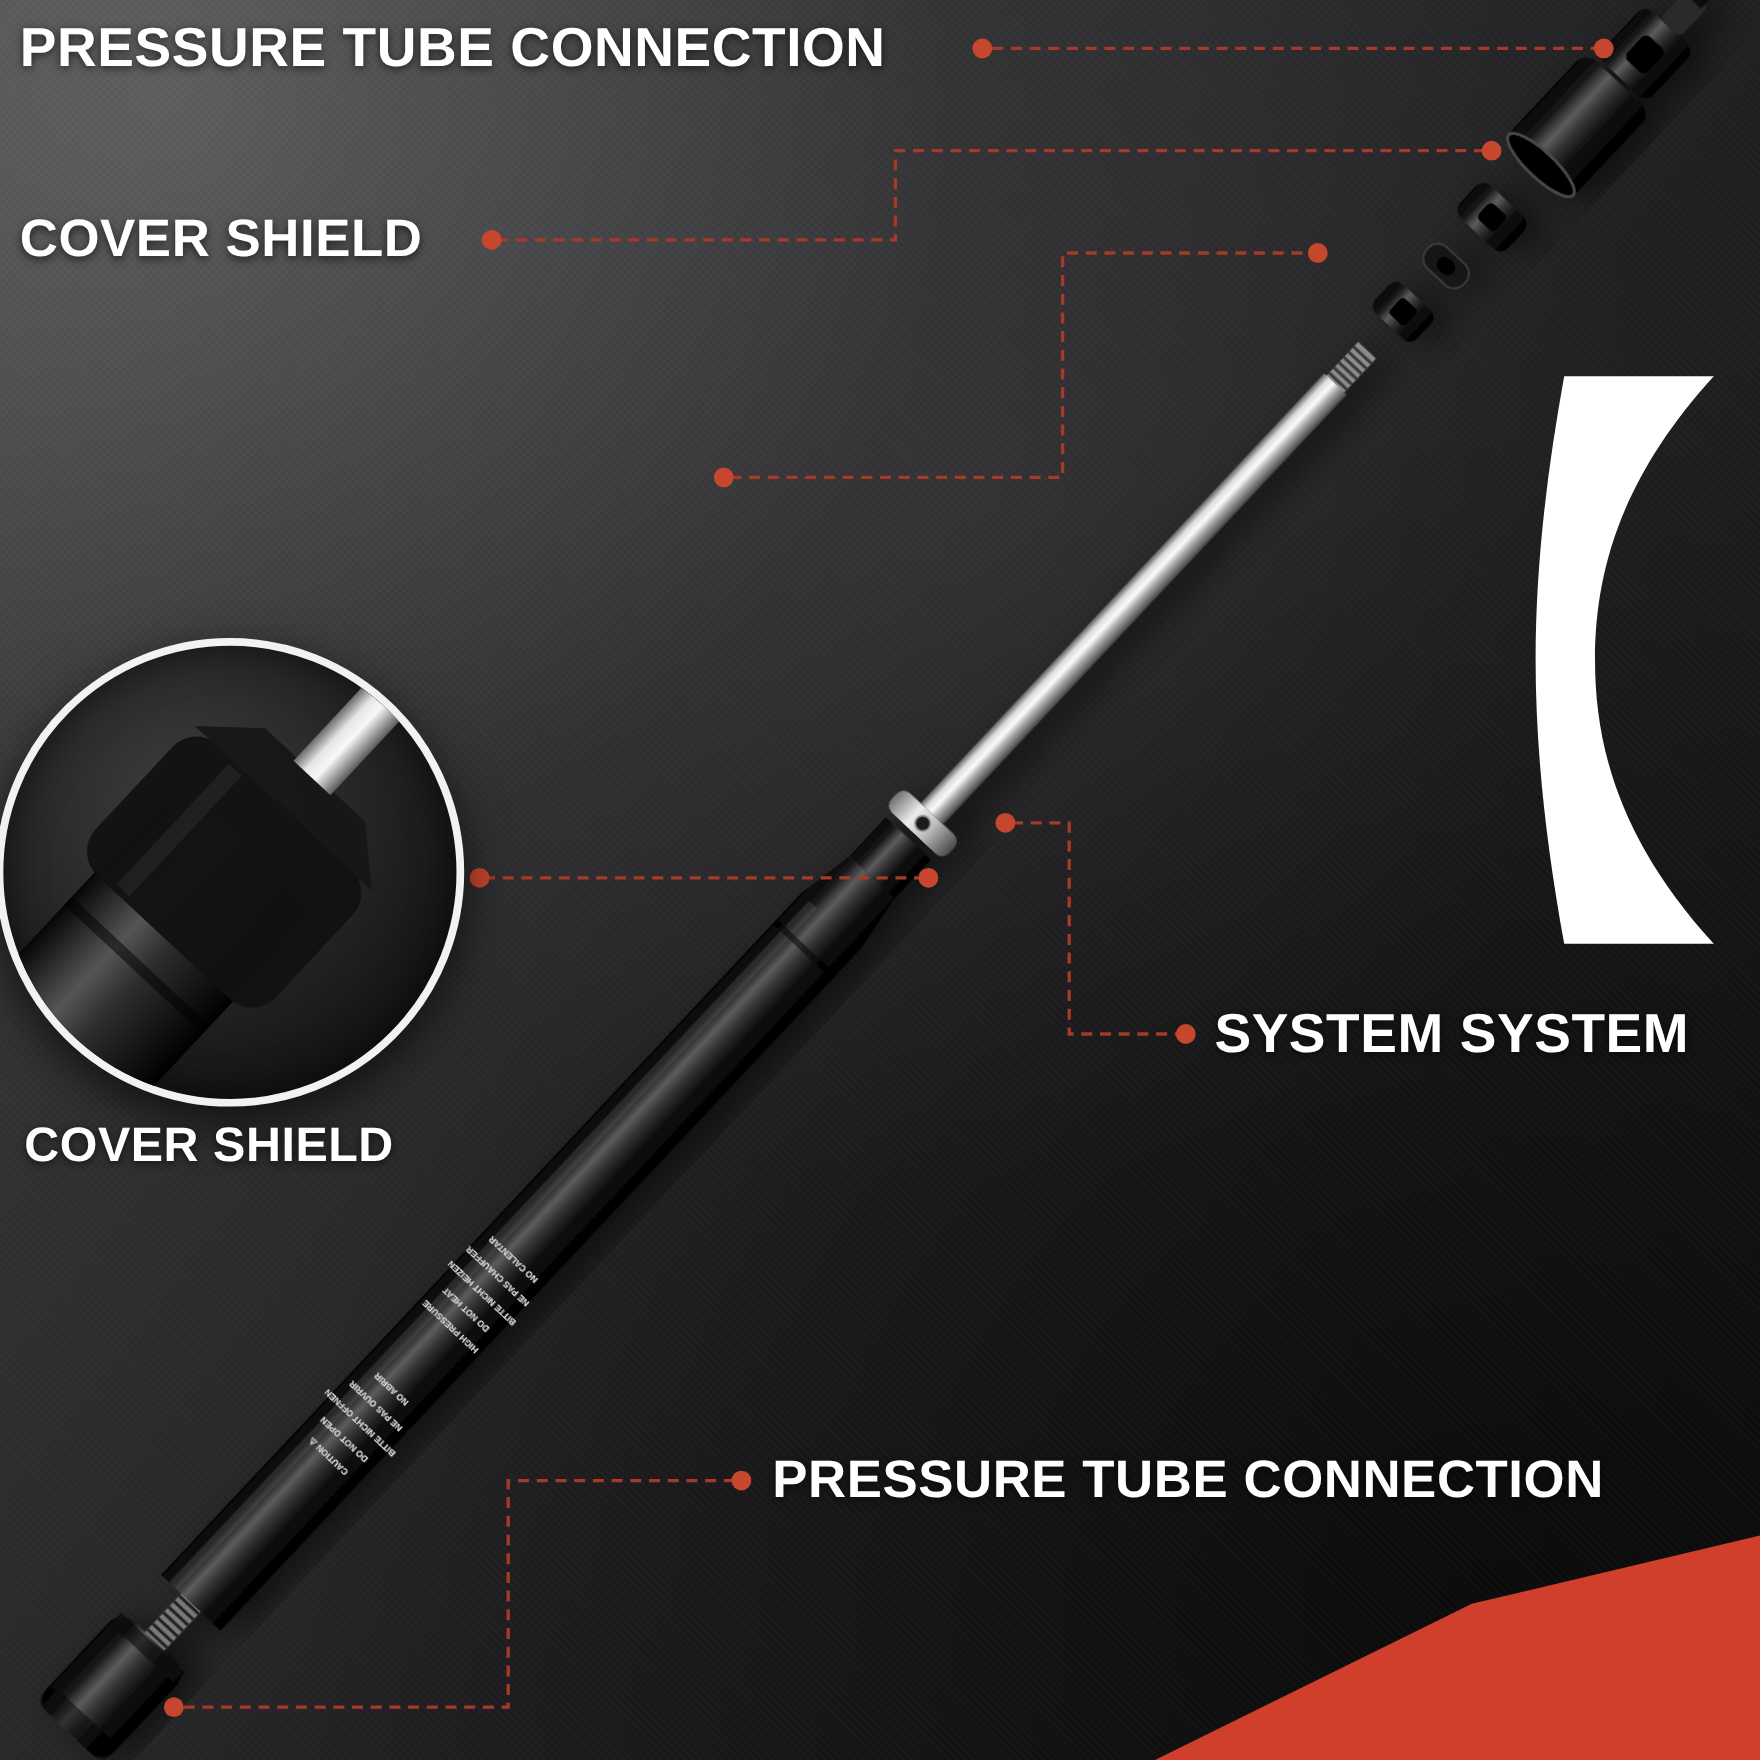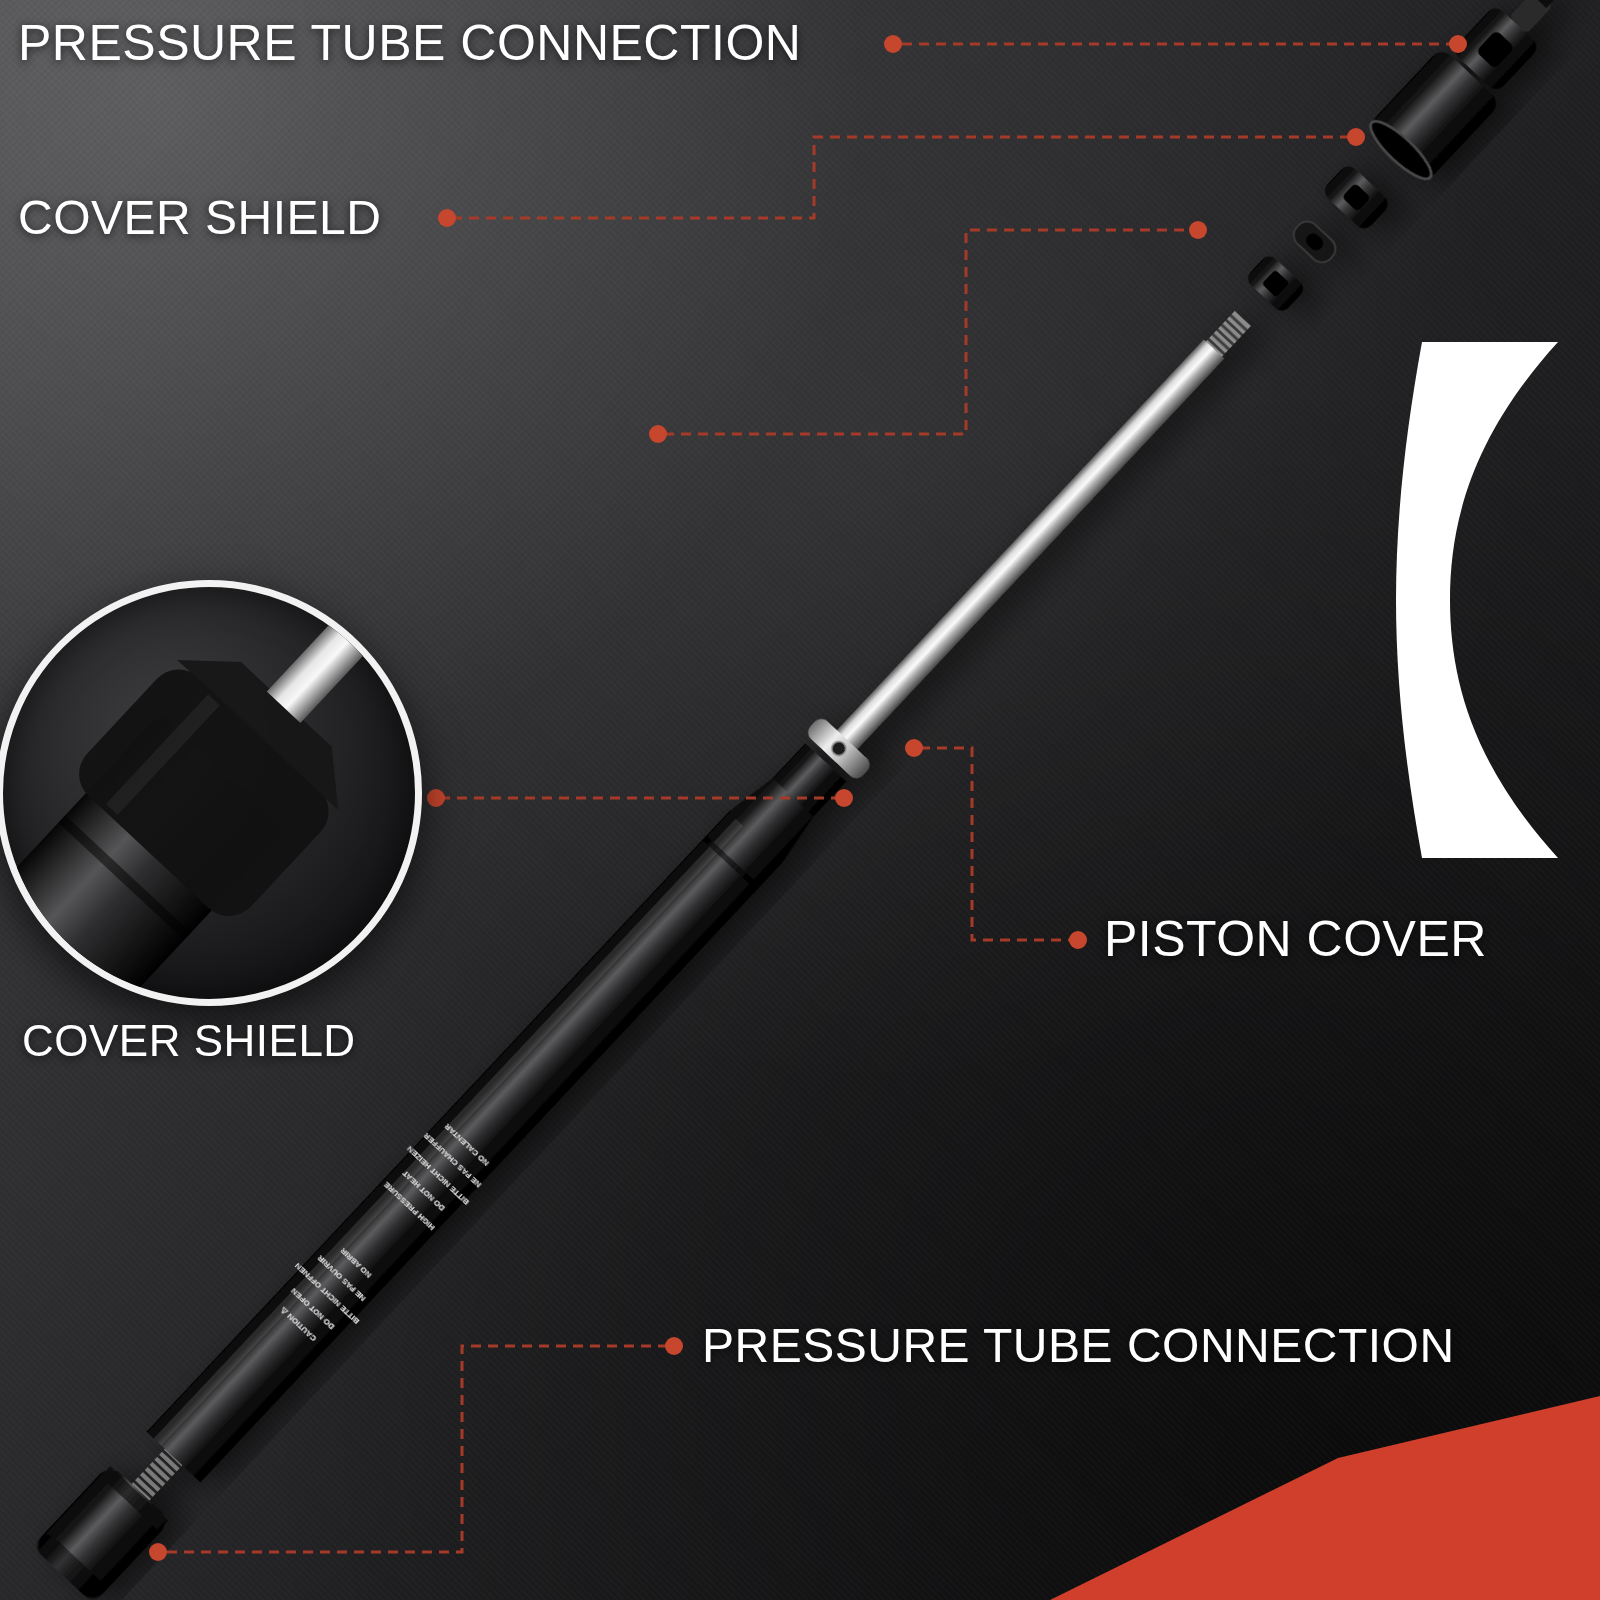--- a/index.html
+++ b/index.html
@@ -14,21 +14,21 @@
   }
   #texture{
     position:absolute;inset:0;z-index:0;pointer-events:none;
     background-image:
       repeating-linear-gradient(45deg, rgba(255,255,255,.015) 0 2px, rgba(255,255,255,0) 2px 5px),
       repeating-linear-gradient(-45deg, rgba(0,0,0,.03) 0 2px, rgba(0,0,0,0) 2px 5px);
   }
   #art{position:absolute;left:0;top:0;z-index:1;}
   .label{
     position:absolute;z-index:3;white-space:nowrap;color:#fff;
-    font-weight:400;letter-spacing:.5px;
+    font-weight:700;letter-spacing:.5px;
     text-shadow:0 2px 8px rgba(0,0,0,.65);
   }
   .sz50{font-size:50px;} .sz48{font-size:48px;} .sz44{font-size:44px;}
   #inset{
     position:absolute;left:-4px;top:580px;width:426px;height:426px;z-index:2;
     border-radius:50%;border:7px solid #f2f2f2;overflow:hidden;box-sizing:border-box;
     background:radial-gradient(circle at 40% 35%, #3e3e41, #121214 78%);
     box-shadow:0 14px 44px rgba(0,0,0,.65), inset 0 0 36px rgba(0,0,0,.55);
   }
   #inset svg{display:block;}
@@ -197,19 +197,19 @@
   <div class="label sz48" style="left:18px;top:190px">
     <span>COVER SHIELD</span>
   </div>
 
 
   <div class="label sz44" style="left:22px;top:1016px">
     <span>COVER SHIELD</span>
   </div>
 
   <div class="label sz50" style="left:1104px;top:910px">
-    <span>PISTON COVER</span>
+    <span>SYSTEM SYSTEM</span>
   </div>
 
   <div class="label sz48" style="left:702px;top:1318px">
     <span>PRESSURE TUBE CONNECTION</span>
   </div>
 </div>
 
 </body></html>

